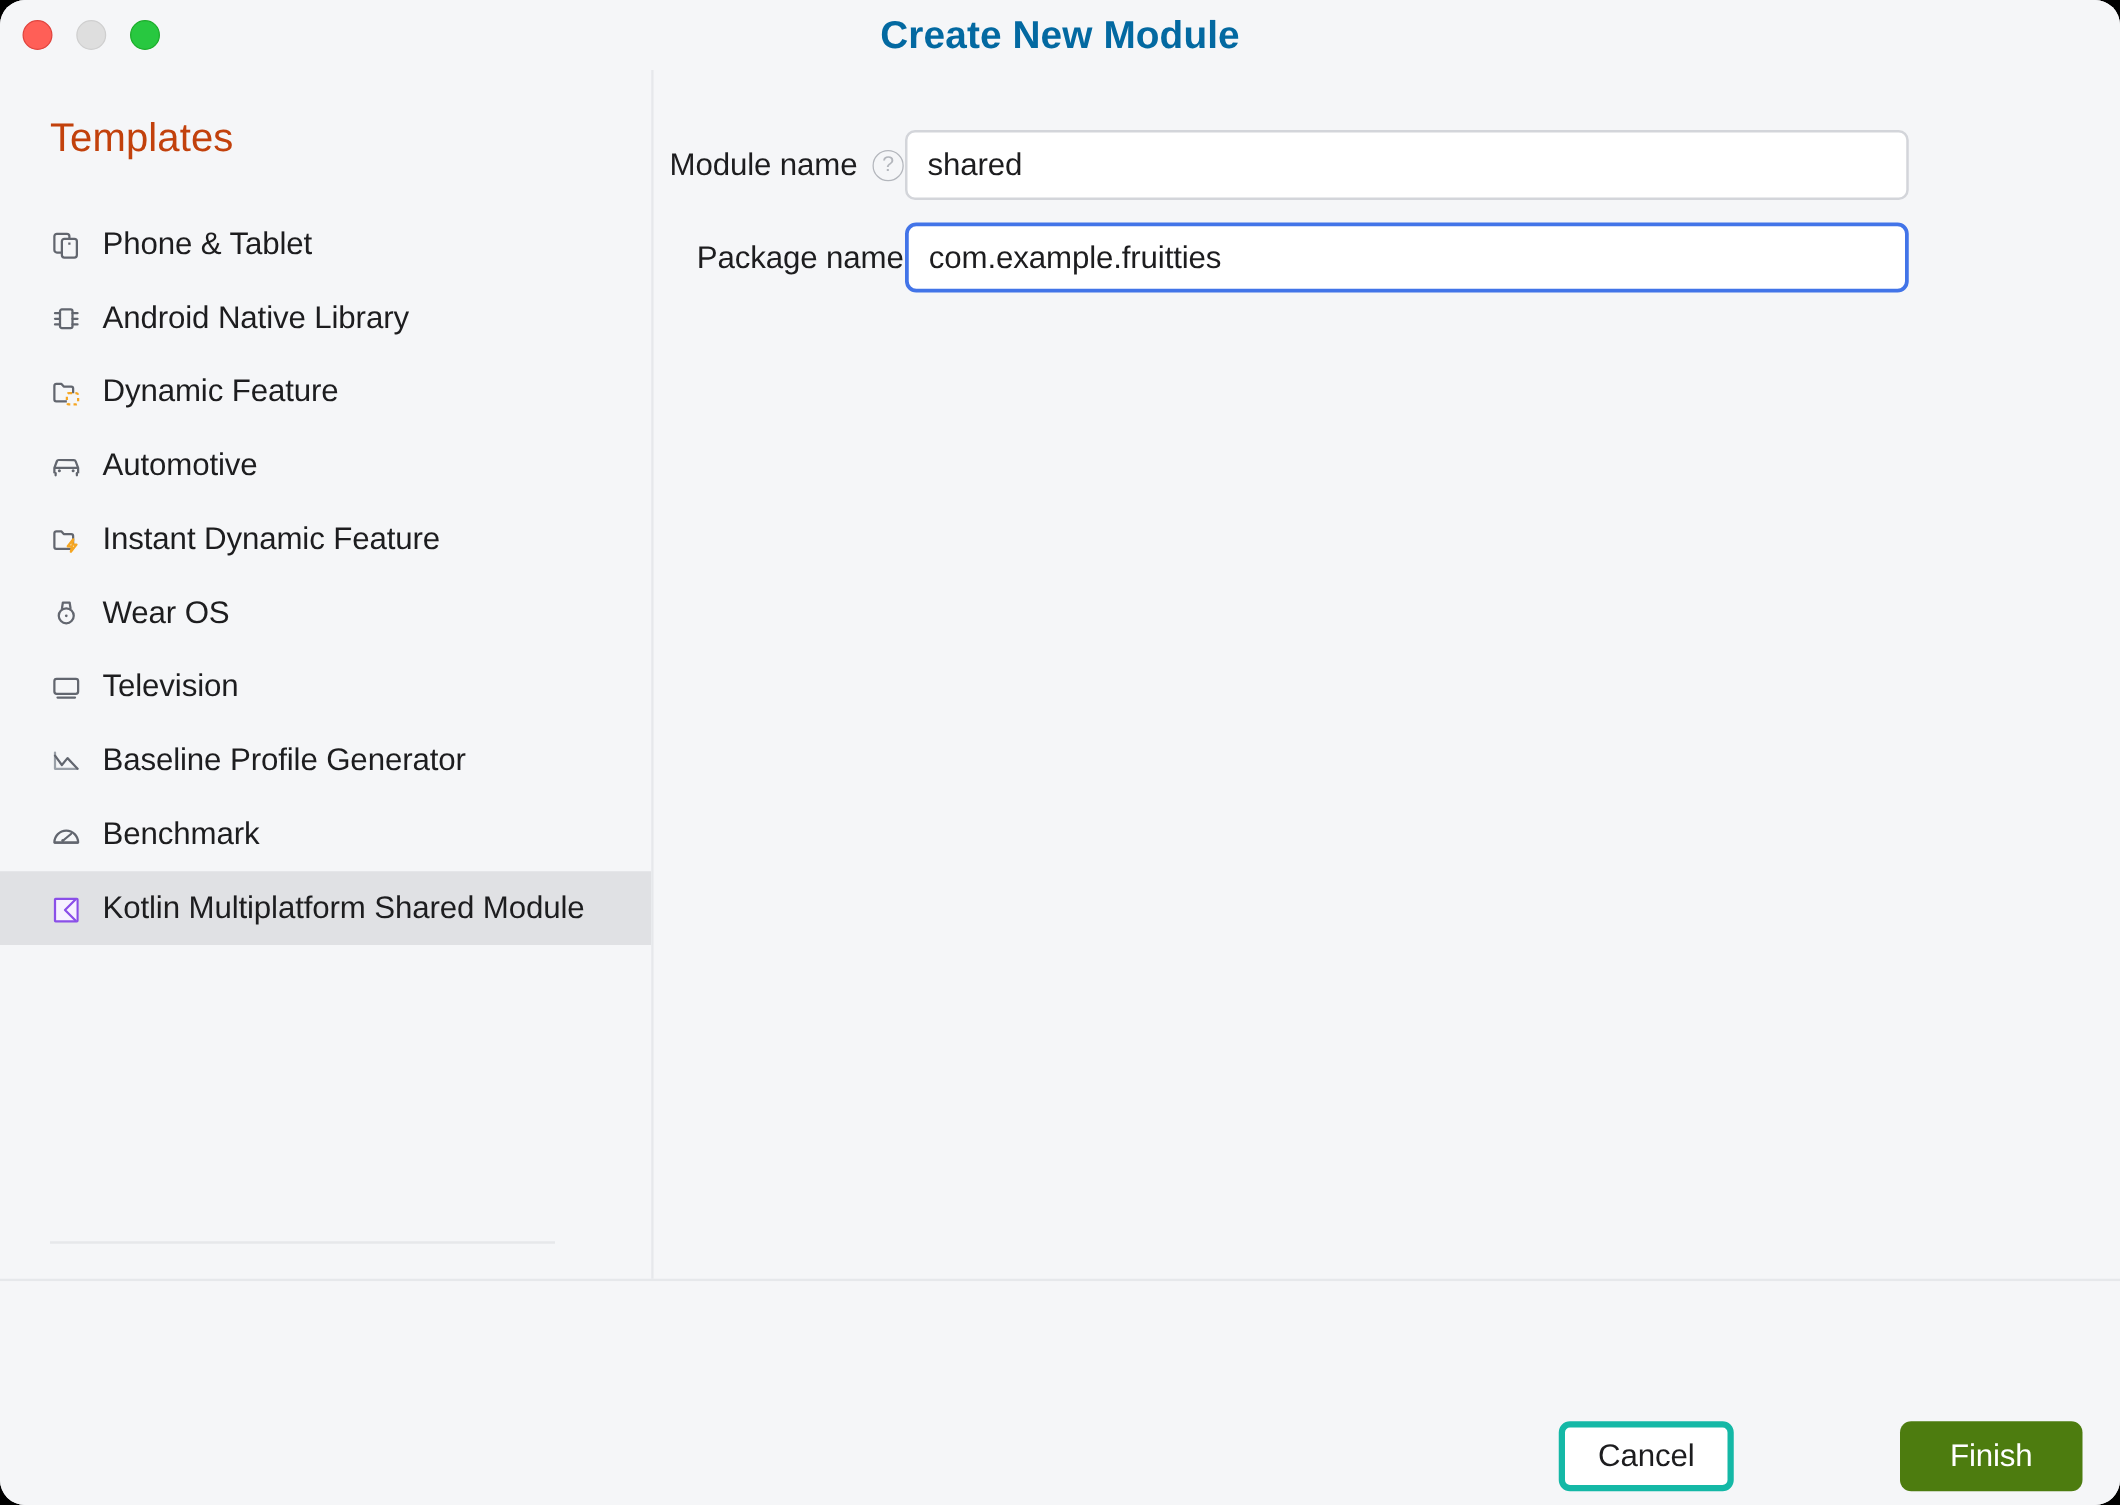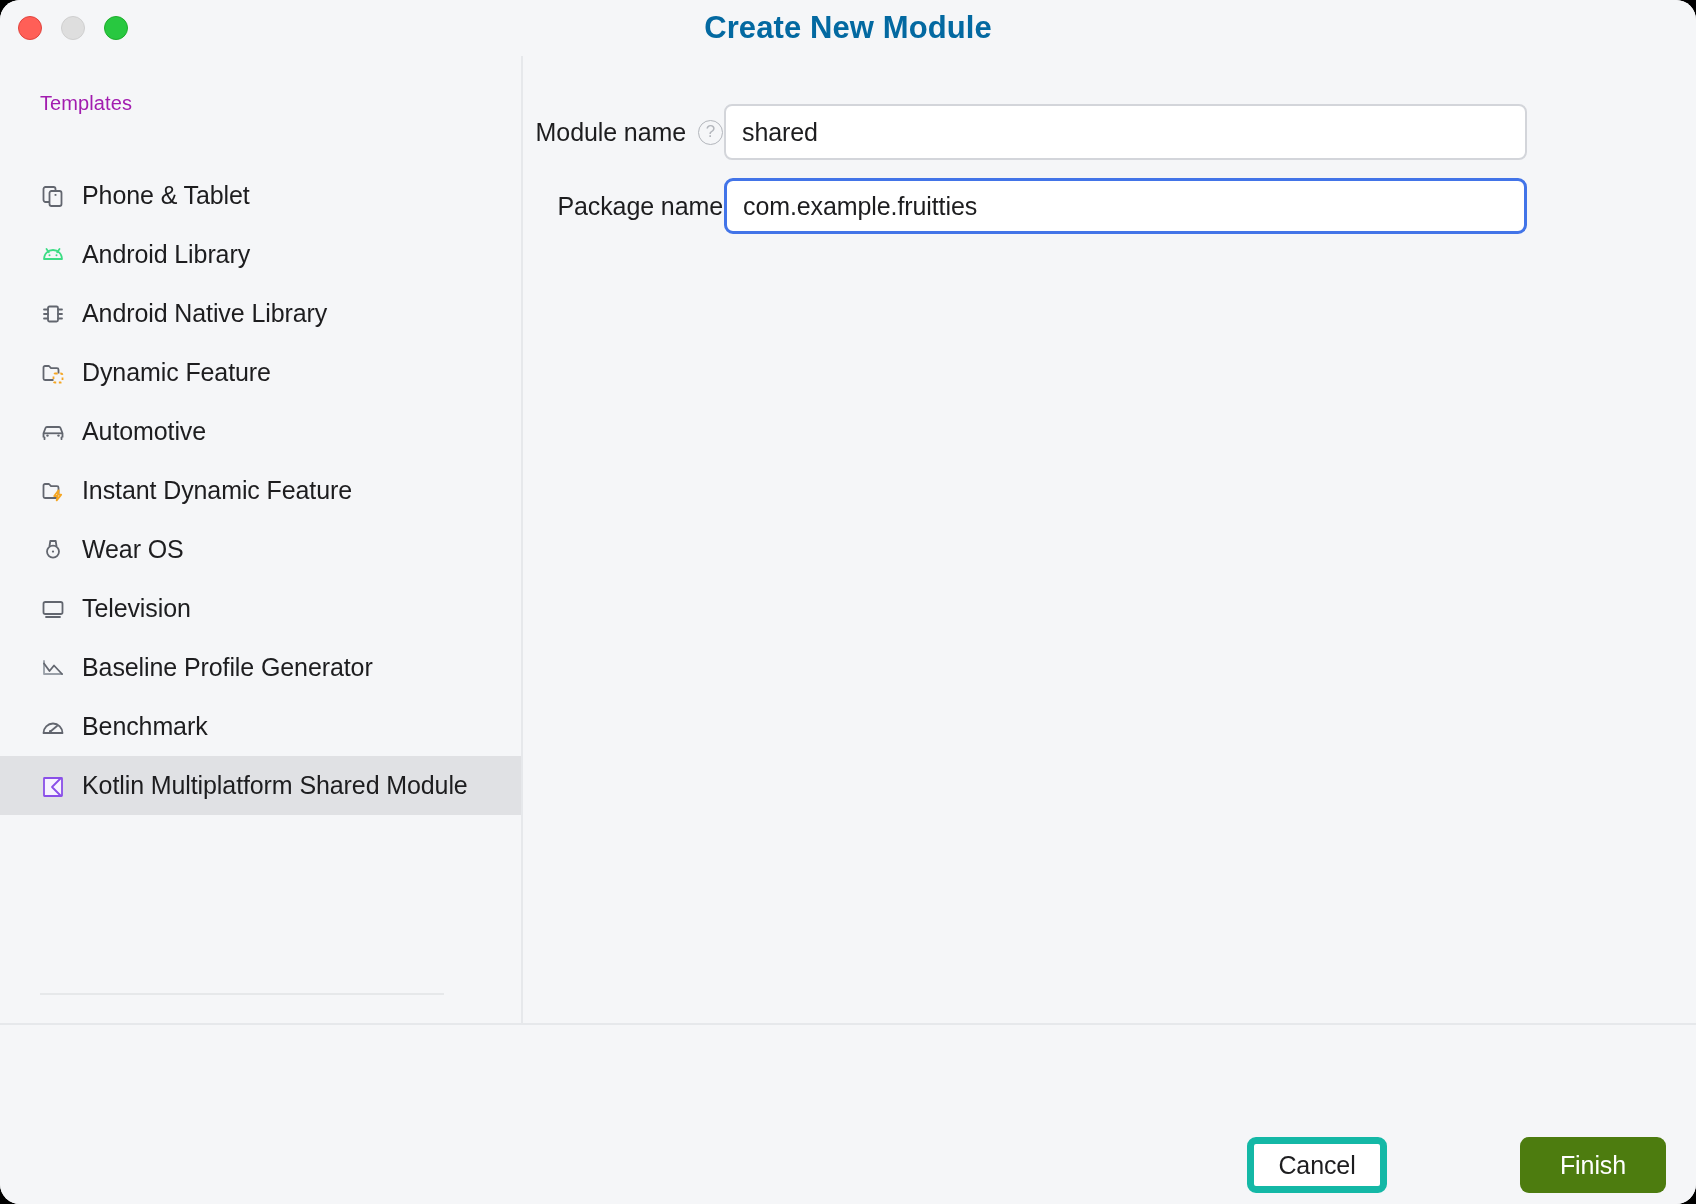--- a/index.html
+++ b/index.html
@@ -71,22 +71,22 @@
   #sidebar-divider {
     position: absolute;
     left: 521px; top: 56px;
     width: 2px;
     height: 967px;
     background: #e6e8eb;
   }
   #templates-header {
     position: absolute;
     left: 40px; top: 36px;
-    font-size: 20px;
-    color: #a21caf;
+    font-size: 32px;
+    color: #c2410c;
     letter-spacing: 0.1px;
   }
 
   #template-list {
     position: absolute;
     left: 0; top: 110px;
     width: 521px;
   }
   .tpl-item {
     position: relative;
@@ -215,21 +215,21 @@
     height: 179px;
     background: #f5f6f8;
   }
   #btn-cancel {
     position: absolute;
     right: 309px;
     top: 112px;
     width: 140px;
     height: 56px;
     background: #ffffff;
-    border: 7px solid #14b8a6;
+    border: 5px solid #14b8a6;
     border-radius: 9px;
     font-family: "Liberation Sans", sans-serif;
     font-size: 25px;
     color: #1d1d1f;
     cursor: default;
     letter-spacing: -0.1px;
     padding: 0;
   }
   #btn-finish {
     position: absolute;
@@ -271,32 +271,20 @@
         <span class="tpl-icon">
           <svg width="26" height="26" viewBox="0 0 26 26" fill="none">
             <rect x="3.5" y="4" width="12" height="15" rx="2" stroke="#62666f" stroke-width="1.8"></rect>
             <rect x="9.5" y="8" width="12" height="15" rx="2" fill="#f5f6f8" stroke="#62666f" stroke-width="1.8"></rect>
             <rect x="14.6" y="11" width="1.8" height="1.8" fill="#62666f"></rect>
           </svg>
         </span>
         <span class="tpl-label">Phone &amp; Tablet</span>
       </div>
 
-      <div class="tpl-item">
-        <span class="tpl-icon">
-          <svg width="26" height="26" viewBox="0 0 26 26" fill="none">
-            <path d="M4 17h18a9 9 0 0 0-18 0z" stroke="#3ddc84" stroke-width="1.8" stroke-linejoin="round"></path>
-            <line x1="6.5" y1="7" x2="8.8" y2="10.3" stroke="#3ddc84" stroke-width="1.8" stroke-linecap="round"></line>
-            <line x1="19.5" y1="7" x2="17.2" y2="10.3" stroke="#3ddc84" stroke-width="1.8" stroke-linecap="round"></line>
-            <circle cx="9.5" cy="13.2" r="1" fill="#3ddc84"></circle>
-            <circle cx="16.5" cy="13.2" r="1" fill="#3ddc84"></circle>
-          </svg>
-        </span>
-        <span class="tpl-label">Android Library</span>
-      </div>
 
       <div class="tpl-item">
         <span class="tpl-icon">
           <svg width="26" height="26" viewBox="0 0 26 26" fill="none">
             <rect x="8" y="5.5" width="10" height="15" rx="1.5" stroke="#62666f" stroke-width="1.8"></rect>
             <line x1="4" y1="8.5" x2="8" y2="8.5" stroke="#62666f" stroke-width="1.8" stroke-linecap="round"></line>
             <line x1="4" y1="13" x2="8" y2="13" stroke="#62666f" stroke-width="1.8" stroke-linecap="round"></line>
             <line x1="4" y1="17.5" x2="8" y2="17.5" stroke="#62666f" stroke-width="1.8" stroke-linecap="round"></line>
             <line x1="18" y1="8.5" x2="22" y2="8.5" stroke="#62666f" stroke-width="1.8" stroke-linecap="round"></line>
             <line x1="18" y1="13" x2="22" y2="13" stroke="#62666f" stroke-width="1.8" stroke-linecap="round"></line>

